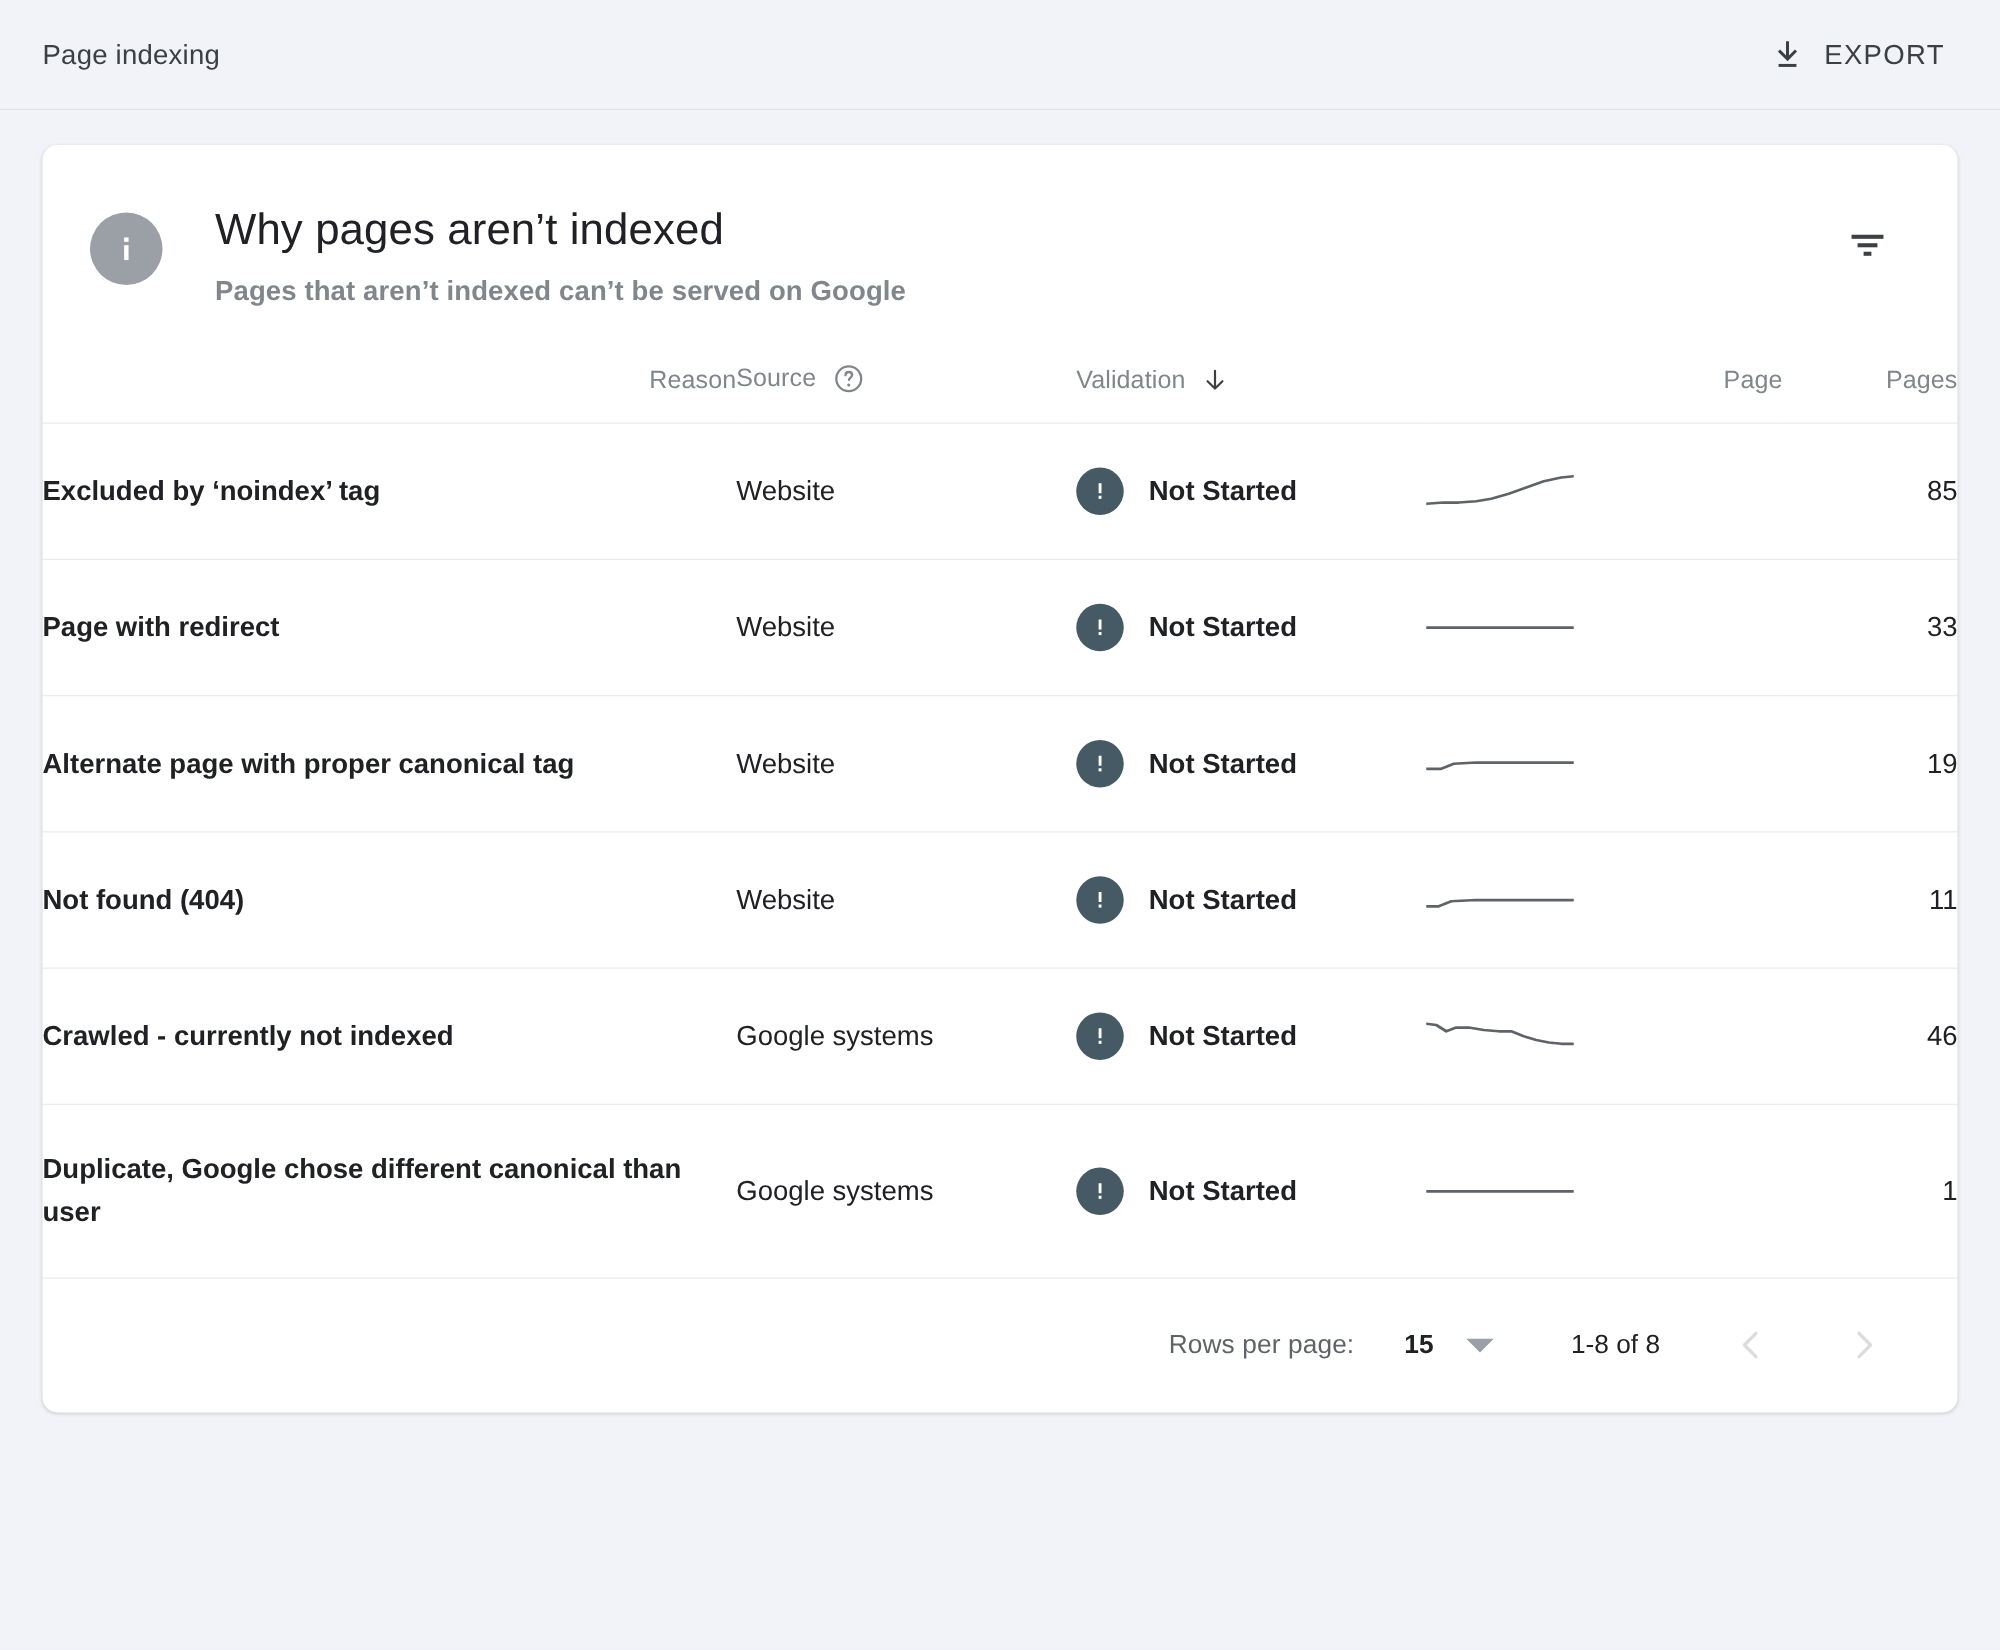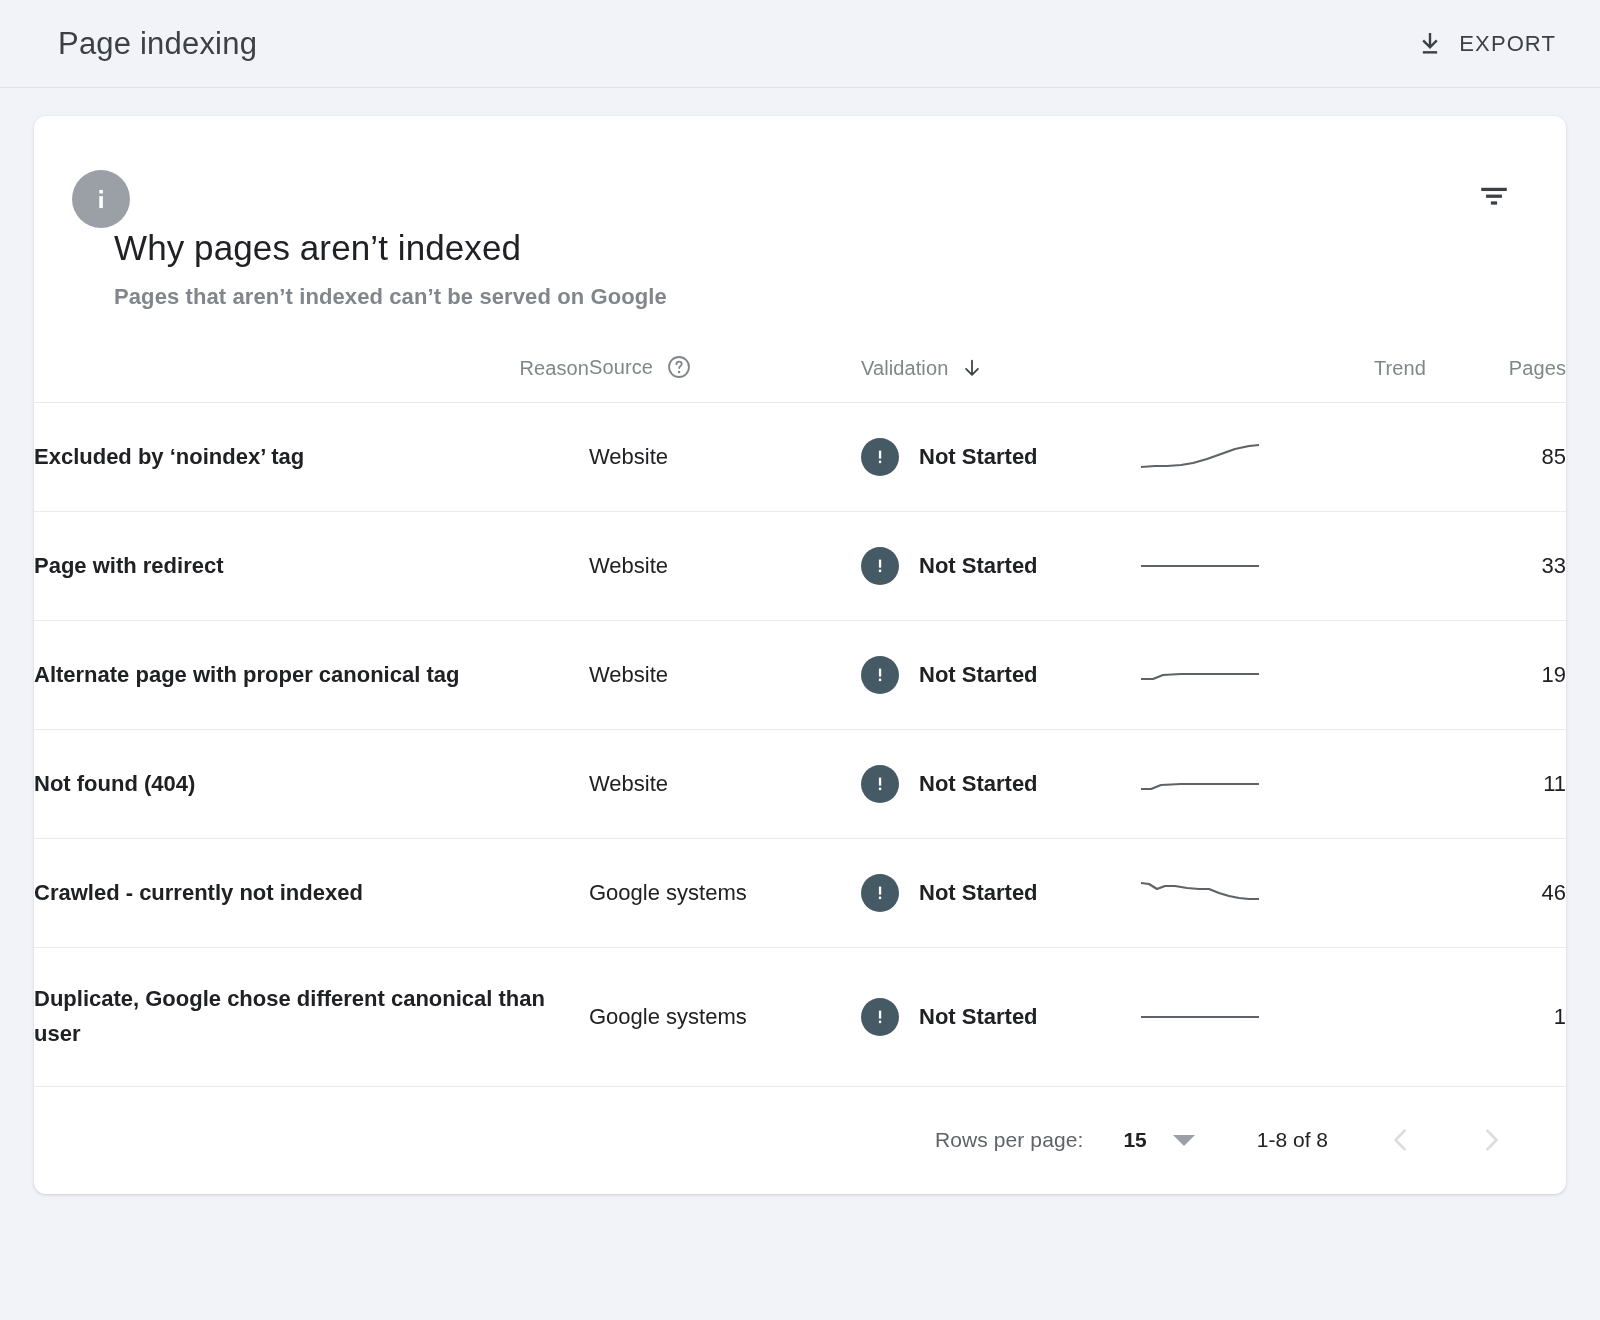--- a/index.html
+++ b/index.html
@@ -16,25 +16,24 @@
   .topbar {
     height: 88px;
     display: flex;
     align-items: center;
     justify-content: space-between;
     padding: 0 34px 0 34px;
     border-bottom: 1px solid #dfe1e5;
     background: #f1f3f8;
   }
   .page-title {
-    font-size: 31px;
+    font-size: 22px;
     color: #3c4043;
     letter-spacing: .2px;
     font-weight: 400;
-    margin-left: 24px;
   }
   .export-button {
     display: flex;
     align-items: center;
     gap: 16px;
     cursor: pointer;
     padding: 8px 10px;
     border-radius: 4px;
     background: transparent;
     border: none;
@@ -54,21 +53,20 @@
     border-radius: 12px;
     box-shadow: 0 1px 2px rgba(60,64,67,.10), 0 1px 3px 1px rgba(60,64,67,.07);
     overflow: hidden;
   }
 
   .card-head {
     display: flex;
     align-items: flex-start;
     padding: 48px 48px 0 38px;
     position: relative;
-    flex-direction: column;
   }
   .info-icon-circle {
     width: 58px; height: 58px;
     border-radius: 50%;
     background: #9aa0a6;
     flex: 0 0 auto;
     display: flex;
     align-items: center;
     justify-content: center;
     margin-top: 6px;
@@ -267,21 +265,21 @@
               <span>Validation</span>
               <span>
                 <svg class="sort-arrow" viewBox="0 0 24 24" aria-hidden="true">
                   <path d="M12 4 L12 19 M5.5 13 L12 19.5 L18.5 13" fill="none" stroke="#3c4043" stroke-width="1.9" stroke-linecap="round" stroke-linejoin="round"></path>
                 </svg>
               </span>
             </span>
           </th>
 
           <th>
-            <span>Trend</span>
+            <span>Page</span>
           </th>
 
           <th class="th-pages">
             <span>Pages</span>
           </th>
         </tr>
       </thead>
 
       <tbody>
 

